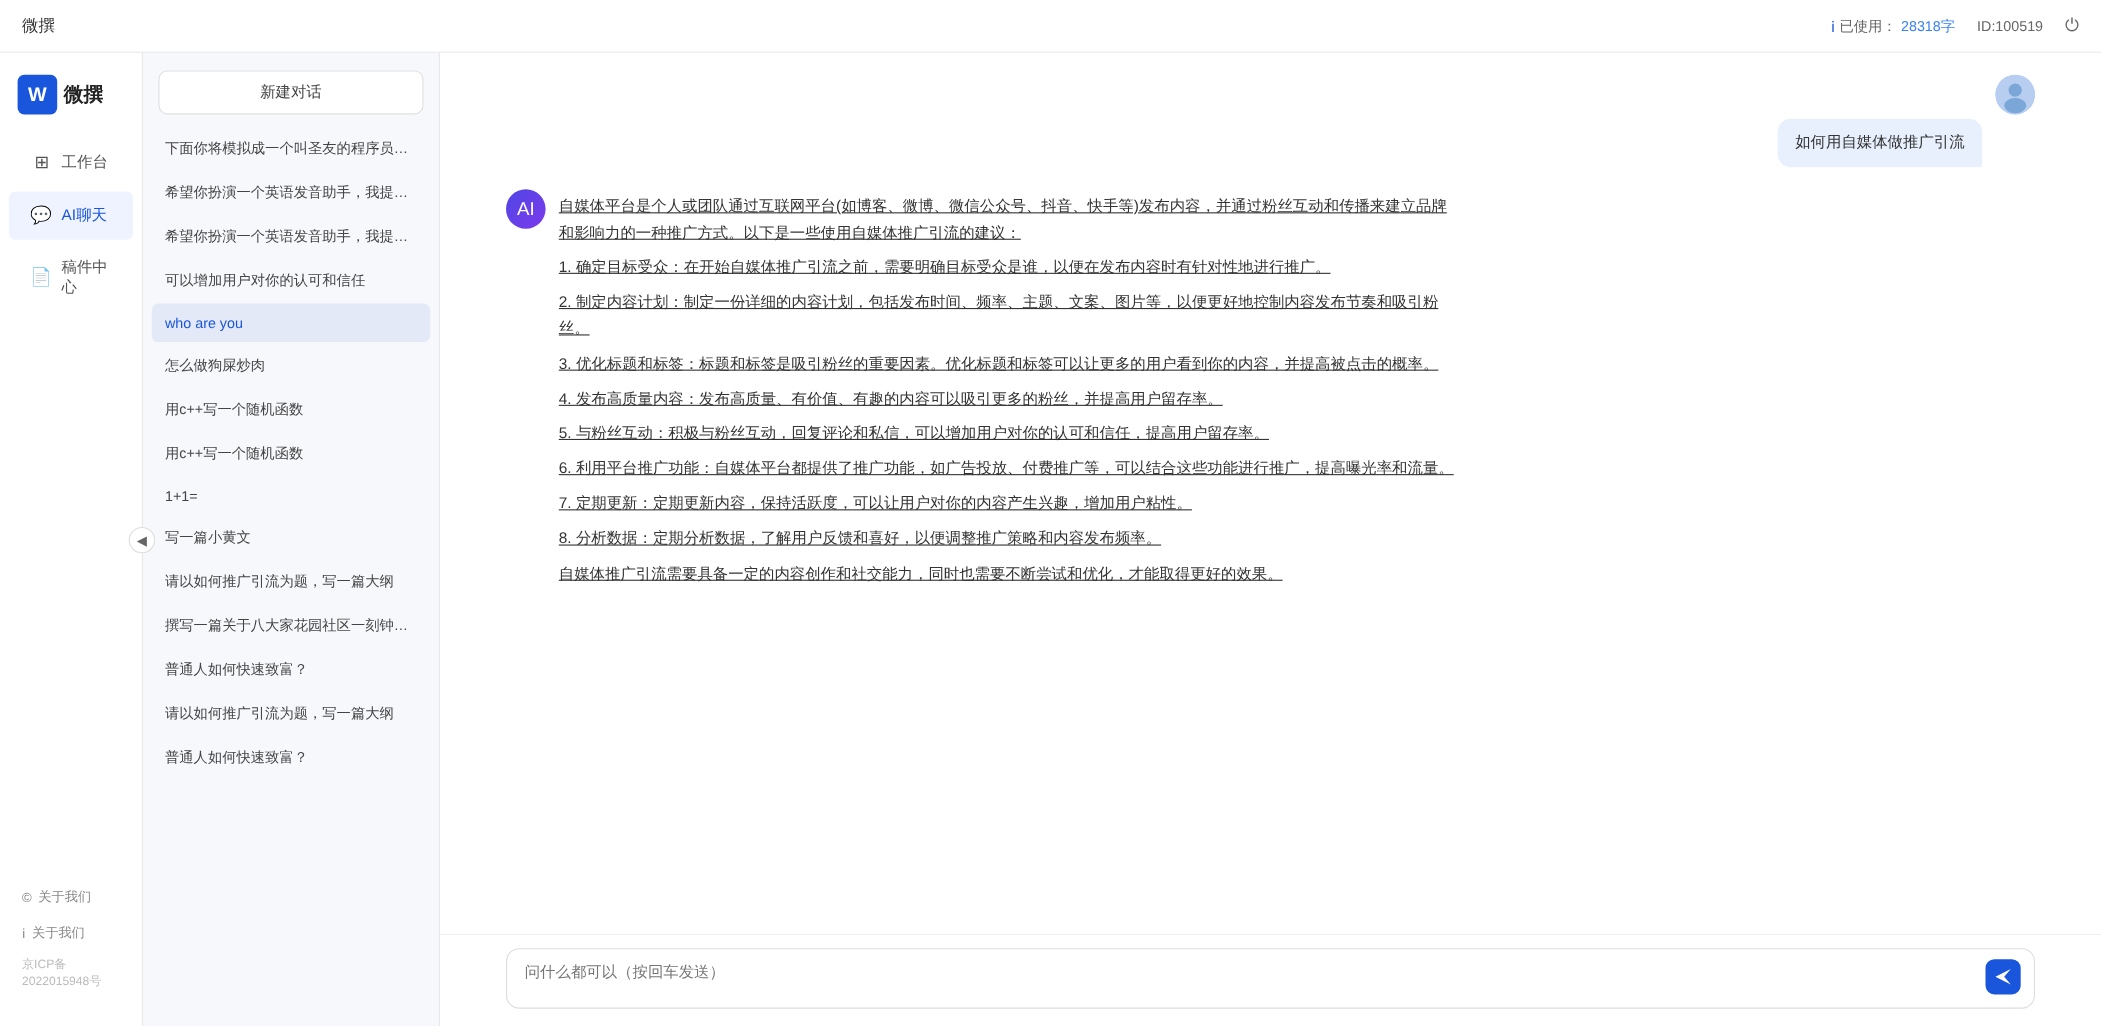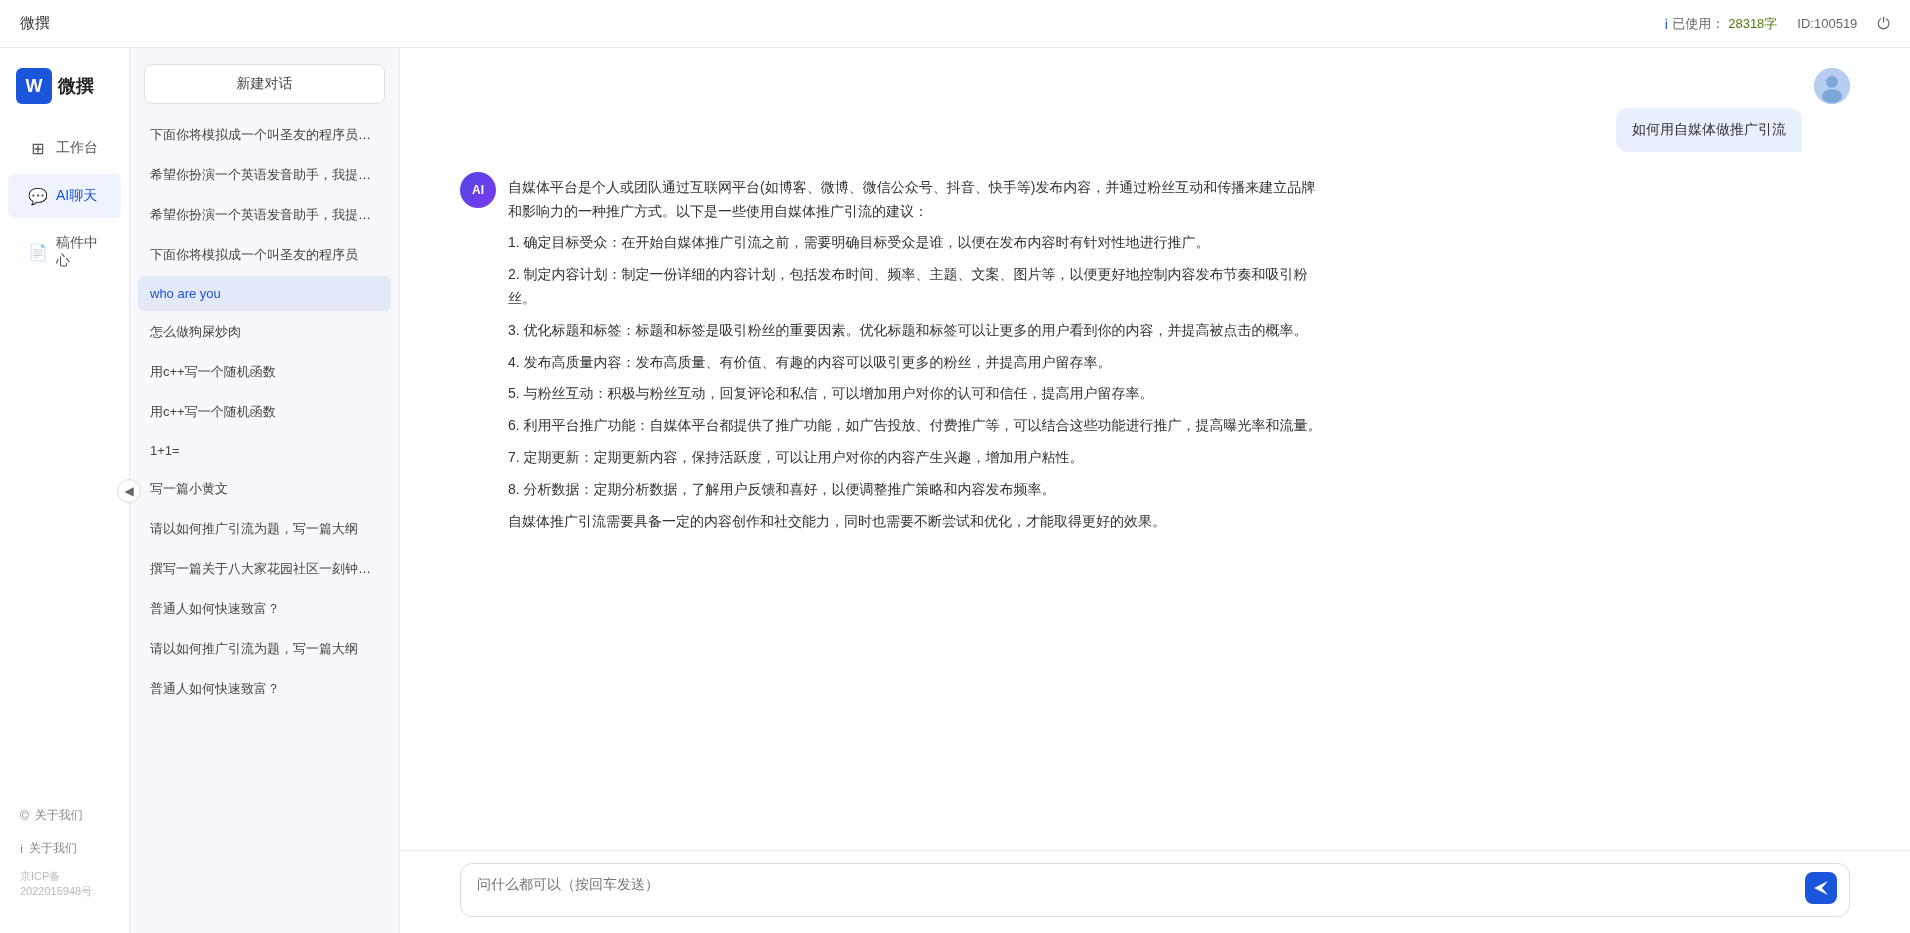--- a/index.html
+++ b/index.html
@@ -223,21 +223,21 @@
     .message-bubble.user-bubble {
       background: #e8f0fe;
       border-radius: 12px 12px 2px 12px;
       padding: 10px 16px;
       margin-top: 40px;
     }
     .message-bubble.ai-bubble {
       background: transparent;
       padding: 4px 0;
     }
-    .ai-content p { margin-bottom: 8px; }
+    .ai-content p { margin-bottom: 8px; text-decoration: underline; }
 
     
     .suggestions-label {
       font-size: 13px;
       color: #999;
       padding: 8px 60px 4px;
     }
 
     
     .input-area {
@@ -280,21 +280,21 @@
   </style>
 </head>
 <body>
 
 <div class="topbar">
   <span class="topbar-title">微撰</span>
   <div class="topbar-right">
     <div class="topbar-usage">
       <span style="color:#1a56db;font-size:14px;">ℹ</span>
       <span>已使用：</span>
-      <span style="color:#4d7c0f;font-weight:500;">28318字</span>
+      <span style="color:#3b82f6;font-weight:500;">28318字</span>
     </div>
     <span class="topbar-id">ID:100519</span>
     <span class="topbar-logout" style="font-size:16px;">⏻</span>
   </div>
 </div>
 
 <div class="main-layout">
 
   <div class="left-nav">
     <div class="brand">
@@ -332,21 +332,21 @@
     <div class="collapse-btn">◀</div>
   </div>
 
   <div class="chat-sidebar">
     <button class="new-chat-btn">新建对话</button>
     <div class="chat-list">
 
     <div class="chat-item">下面你将模拟成一个叫圣友的程序员，我说...</div>
         <div class="chat-item">希望你扮演一个英语发音助手，我提供给你...</div>
         <div class="chat-item">希望你扮演一个英语发音助手，我提供给你...</div>
-        <div class="chat-item">下面你将模拟成一个叫圣友的程序员</div>
+        <div class="chat-item">可以增加用户对你的认可和信任</div>
         <div class="chat-item active">who are you</div>
         <div class="chat-item">怎么做狗屎炒肉</div>
         <div class="chat-item">用c++写一个随机函数</div>
         <div class="chat-item">用c++写一个随机函数</div>
         <div class="chat-item">1+1=</div>
         <div class="chat-item">写一篇小黄文</div>
         <div class="chat-item">请以如何推广引流为题，写一篇大纲</div>
         <div class="chat-item">撰写一篇关于八大家花园社区一刻钟便民生...</div>
         <div class="chat-item">普通人如何快速致富？</div>
         <div class="chat-item">请以如何推广引流为题，写一篇大纲</div>
@@ -365,21 +365,21 @@
 
           <svg width="36" height="36" viewBox="0 0 36 36" fill="none" xmlns="http://www.w3.org/2000/svg">
             <circle cx="18" cy="18" r="18" fill="#b8cef0"></circle>
             <circle cx="18" cy="14" r="6" fill="#7ba7d8"></circle>
             <ellipse cx="18" cy="28" rx="10" ry="7" fill="#7ba7d8"></ellipse>
           </svg>
         </div>
       </div>
 
       <div class="message-row">
-        <div class="avatar ai-avatar" style="font-size:12px;color:#fff;font-weight:bold;background:linear-gradient(135deg,#4f46e5,#7c3aed);width:36px;height:36px;border-radius:50%;display:flex;align-items:center;justify-content:center;">AI</div>
+        <div class="avatar ai-avatar" style="font-size:17px;color:#fff;font-weight:normal;background:linear-gradient(135deg,#4f46e5,#7c3aed);width:36px;height:36px;border-radius:50%;display:flex;align-items:center;justify-content:center;">AI</div>
         <div class="message-bubble ai-bubble ai-content" id="ai-content-area">
             <p>自媒体平台是个人或团队通过互联网平台(如博客、微博、微信公众号、抖音、快手等)发布内容，并通过粉丝互动和传播来建立品牌和影响力的一种推广方式。以下是一些使用自媒体推广引流的建议：</p>
             <p>1. 确定目标受众：在开始自媒体推广引流之前，需要明确目标受众是谁，以便在发布内容时有针对性地进行推广。</p>
             <p>2. 制定内容计划：制定一份详细的内容计划，包括发布时间、频率、主题、文案、图片等，以便更好地控制内容发布节奏和吸引粉丝。</p>
             <p>3. 优化标题和标签：标题和标签是吸引粉丝的重要因素。优化标题和标签可以让更多的用户看到你的内容，并提高被点击的概率。</p>
             <p>4. 发布高质量内容：发布高质量、有价值、有趣的内容可以吸引更多的粉丝，并提高用户留存率。</p>
             <p>5. 与粉丝互动：积极与粉丝互动，回复评论和私信，可以增加用户对你的认可和信任，提高用户留存率。</p>
             <p>6. 利用平台推广功能：自媒体平台都提供了推广功能，如广告投放、付费推广等，可以结合这些功能进行推广，提高曝光率和流量。</p>
             <p>7. 定期更新：定期更新内容，保持活跃度，可以让用户对你的内容产生兴趣，增加用户粘性。</p>
             <p>8. 分析数据：定期分析数据，了解用户反馈和喜好，以便调整推广策略和内容发布频率。</p>

